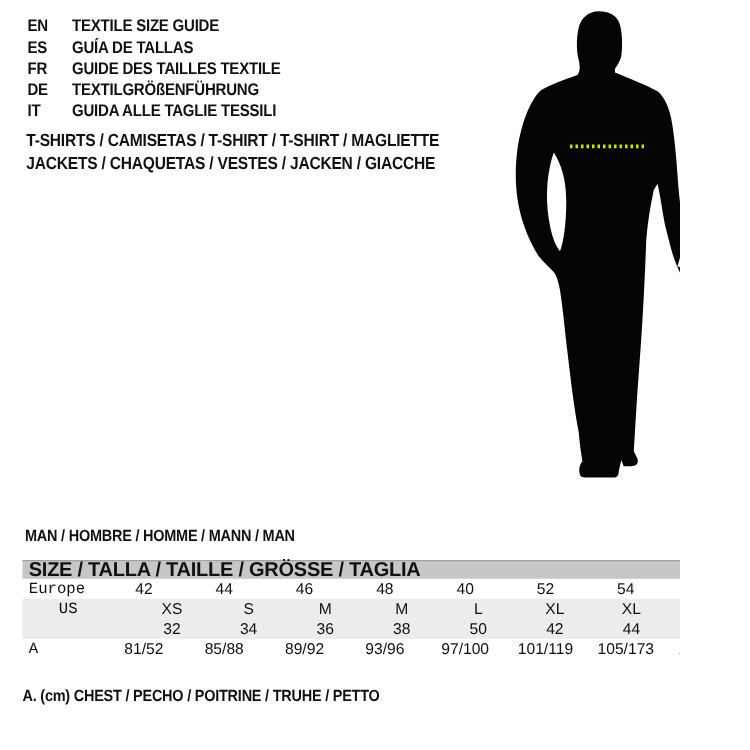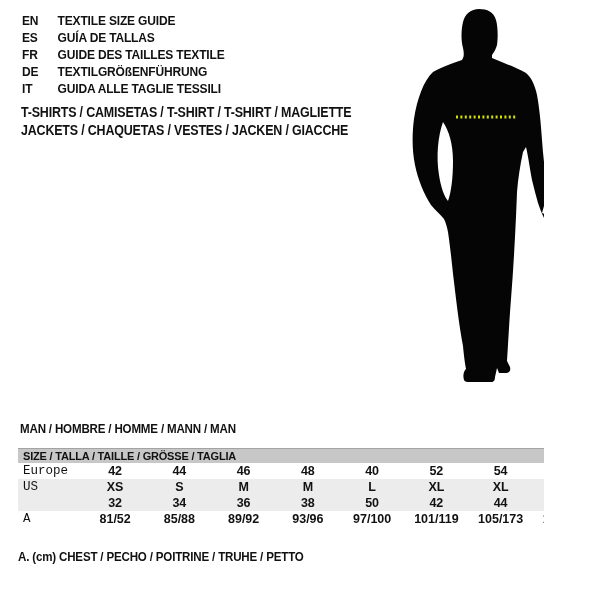--- a/index.html
+++ b/index.html
@@ -22,28 +22,28 @@
 
   .figure-svg { position: absolute; left: 395px; top: 0; }
 
   .section-title { position: absolute; left: 20px; top: 421px; font-weight: bold; font-size: 13px; white-space: nowrap; }
 
   .size-table { position: absolute; left: 18px; top: 448px; width: 579px; font-size: 12.5px; }
   .table-header {
     height: 15px; line-height: 15px;
     background: var(--table-header-bg, #c7c7c7);
     border-top: 1px solid var(--table-header-border, #a3a3a3);
-    font-weight: bold; font-size: 11px;
+    font-weight: bold; font-size: 16px;
     padding-left: 5px; box-sizing: border-box;
     letter-spacing: -0.2px;
   }
   .tr { display: flex; height: 16px; line-height: 16px; }
-  .tr.shaded { background: var(--table-shade-bg, #ececec); }
+  .tr.shaded { background: var(--table-shade-bg, #ececec); padding-left: 24px; }
   .td-label { flex: 0 0 65px; width: 65px; padding-left: 5px; box-sizing: border-box; font-family: Liberation Mono, monospace; }
-  .td { flex: 1 1 0; text-align: center; font-weight: bold; }
+  .td { flex: 1 1 0; text-align: center; }
 
   .footnote { position: absolute; left: 18px; top: 549px; font-weight: bold; font-size: 13px; white-space: nowrap; }
 </style>
 </head>
 <body>
 
 <div class="stage">
 
   <div class="lang-guide condense">
     <div class="lang-row">

